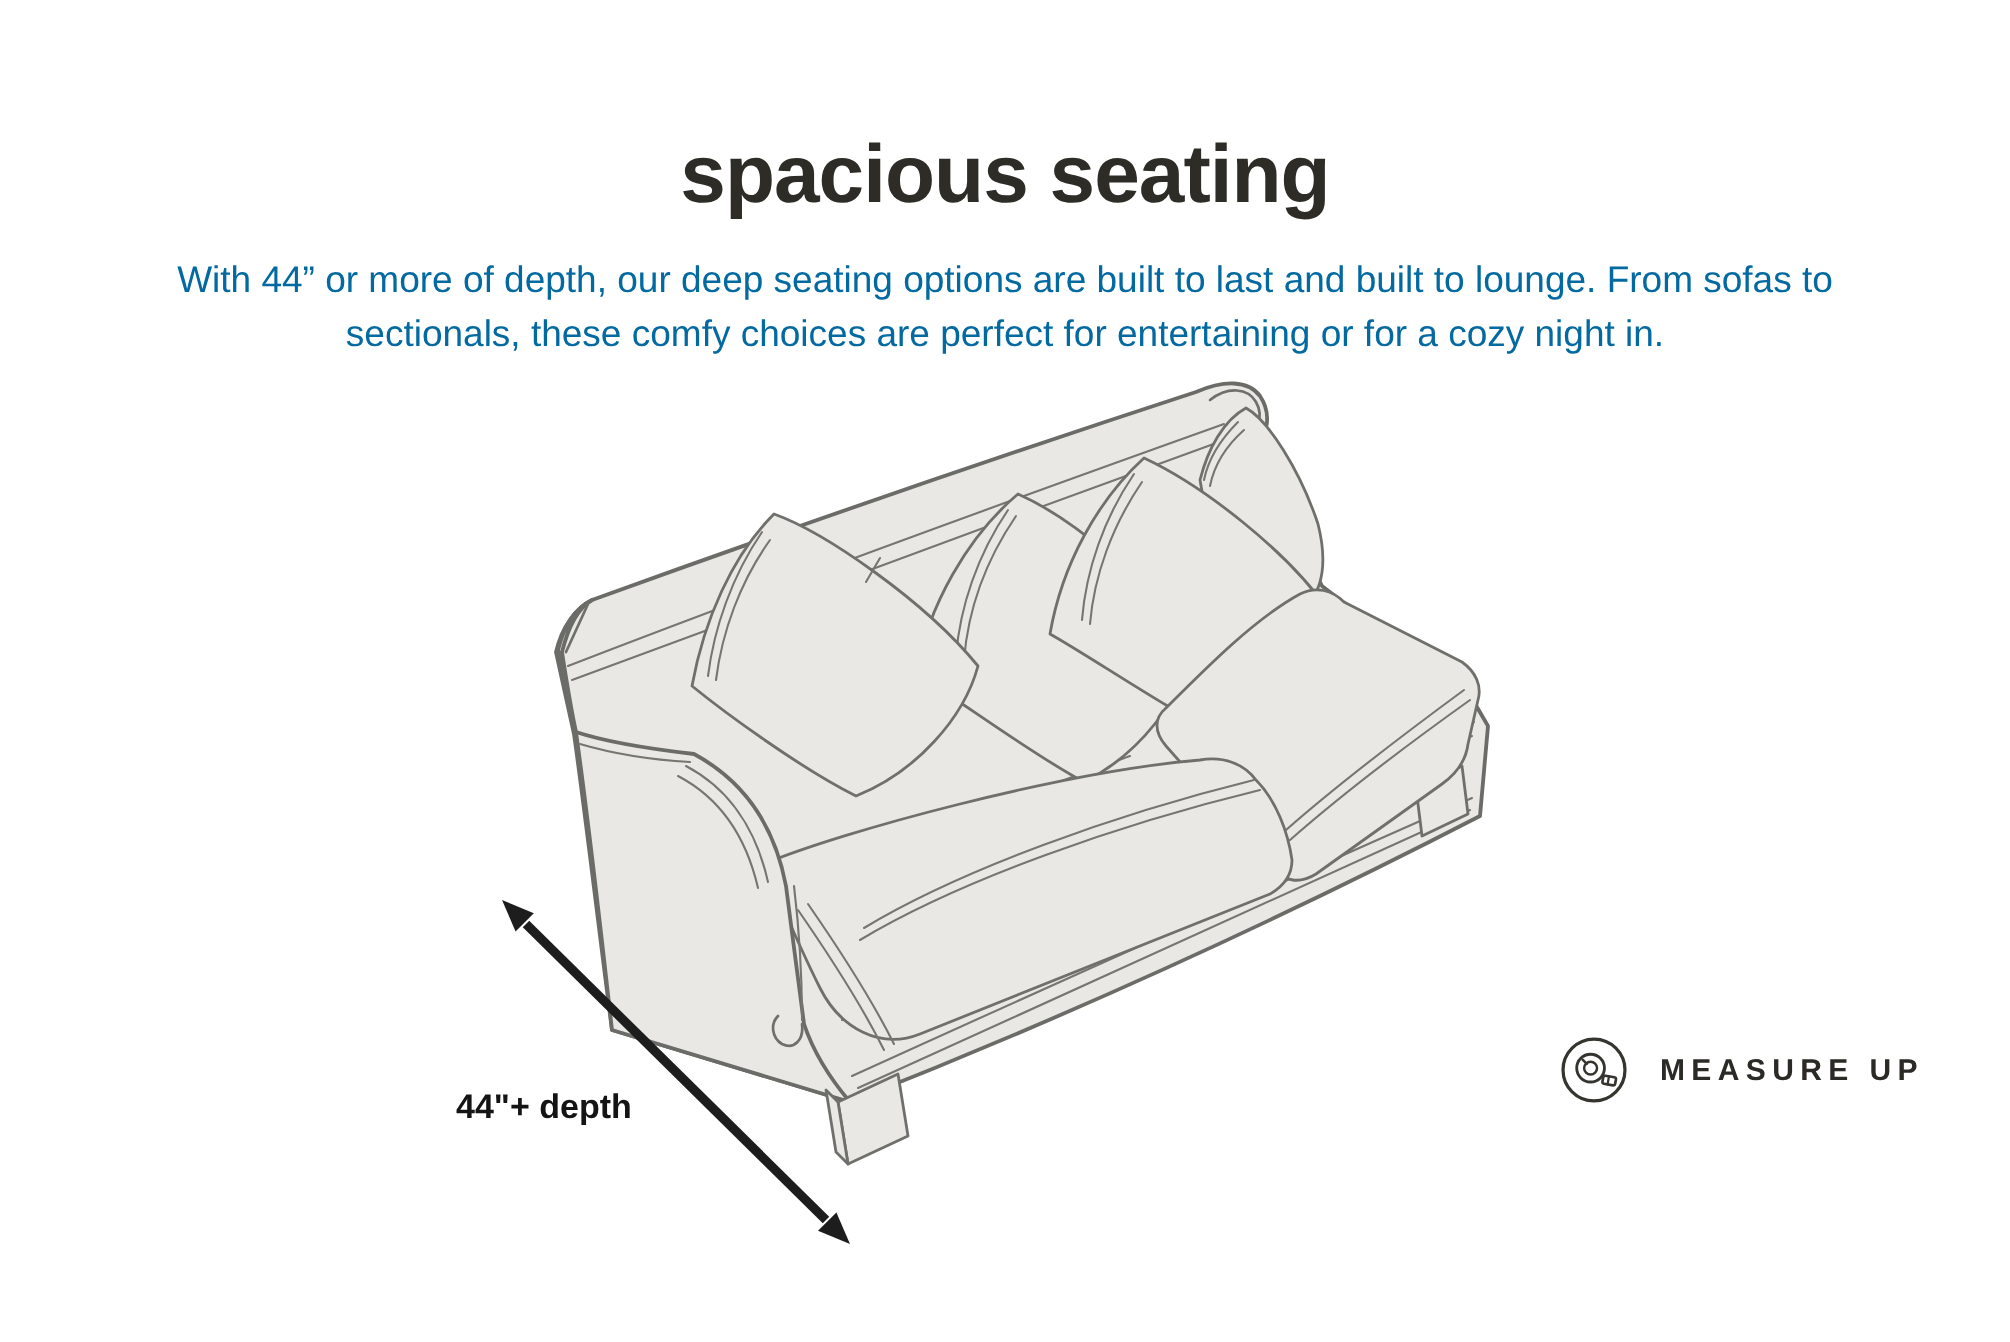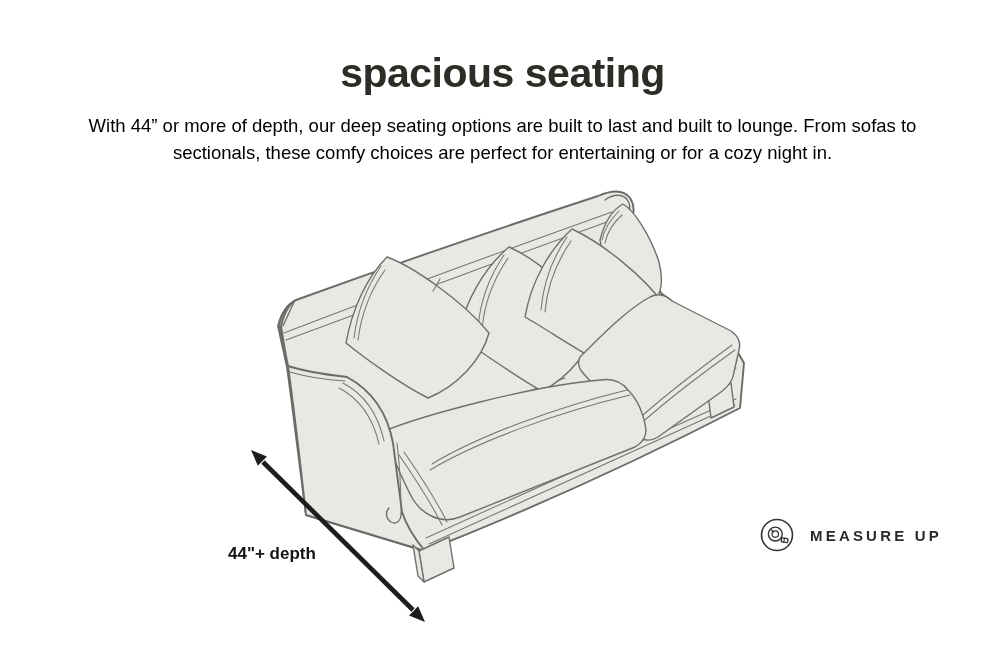--- a/index.html
+++ b/index.html
@@ -1,26 +1,26 @@
 <!DOCTYPE html>
 <html><head>
 <meta charset="utf-8">
 <style>
   html,body{margin:0;padding:0;background:#fff;}
   .canvas{position:relative;width:1005px;height:671px;background:#ffffff;overflow:hidden;
           font-family:"Liberation Sans",sans-serif;}
-  .title{margin:0;padding-top:50px;text-align:center;
+  .title{margin:0;padding-top:64px;text-align:center;
          font-size:41px;font-weight:bold;letter-spacing:-0.5px;color:#2d2c27;}
   .intro{max-width:830px;margin:15px auto 0;text-align:center;
-         font-size:18.5px;line-height:27px;color:#000000;}
+         font-size:18.5px;line-height:27px;color:#0369a1;}
   .fig{position:absolute;left:0;top:0;width:1005px;height:671px;}
   .fig svg{position:absolute;left:0;top:0;}
   .depth-label{position:absolute;left:228px;top:544px;
                font-size:17px;font-weight:bold;color:#141414;white-space:nowrap;}
-  .measure-up{position:absolute;top:516px;right:63px;width:214px;}
+  .measure-up{position:absolute;top:516px;right:43px;width:214px;}
   .mu-head{display:flex;align-items:center;justify-content:flex-end;gap:14px;}
   .mu-icon{flex:0 0 auto;}
   .mu-title{font-size:15px;font-weight:bold;letter-spacing:3.2px;color:#2b2a26;white-space:nowrap;}
   .mu-note{margin:7px 0 0;text-align:right;font-size:15px;line-height:18.8px;color:#2e2e2e;}
   .sofa-line{fill:none;stroke:#6f6f6b;stroke-width:1.35;stroke-linecap:round;stroke-linejoin:round;}
   .sofa-pipe{fill:none;stroke:#76766f;stroke-width:1.05;stroke-linecap:round;}
   .sofa-fill{fill:#e9e8e5;stroke:#6b6b67;stroke-width:1.9;stroke-linejoin:round;}
   .sofa-part{fill:#e9e8e5;stroke:#6f6f6b;stroke-width:1.4;stroke-linejoin:round;}
   .arrow-shaft{stroke:#1d1d1d;stroke-width:4.6;}
   .arrow-head{fill:#1d1d1d;}

